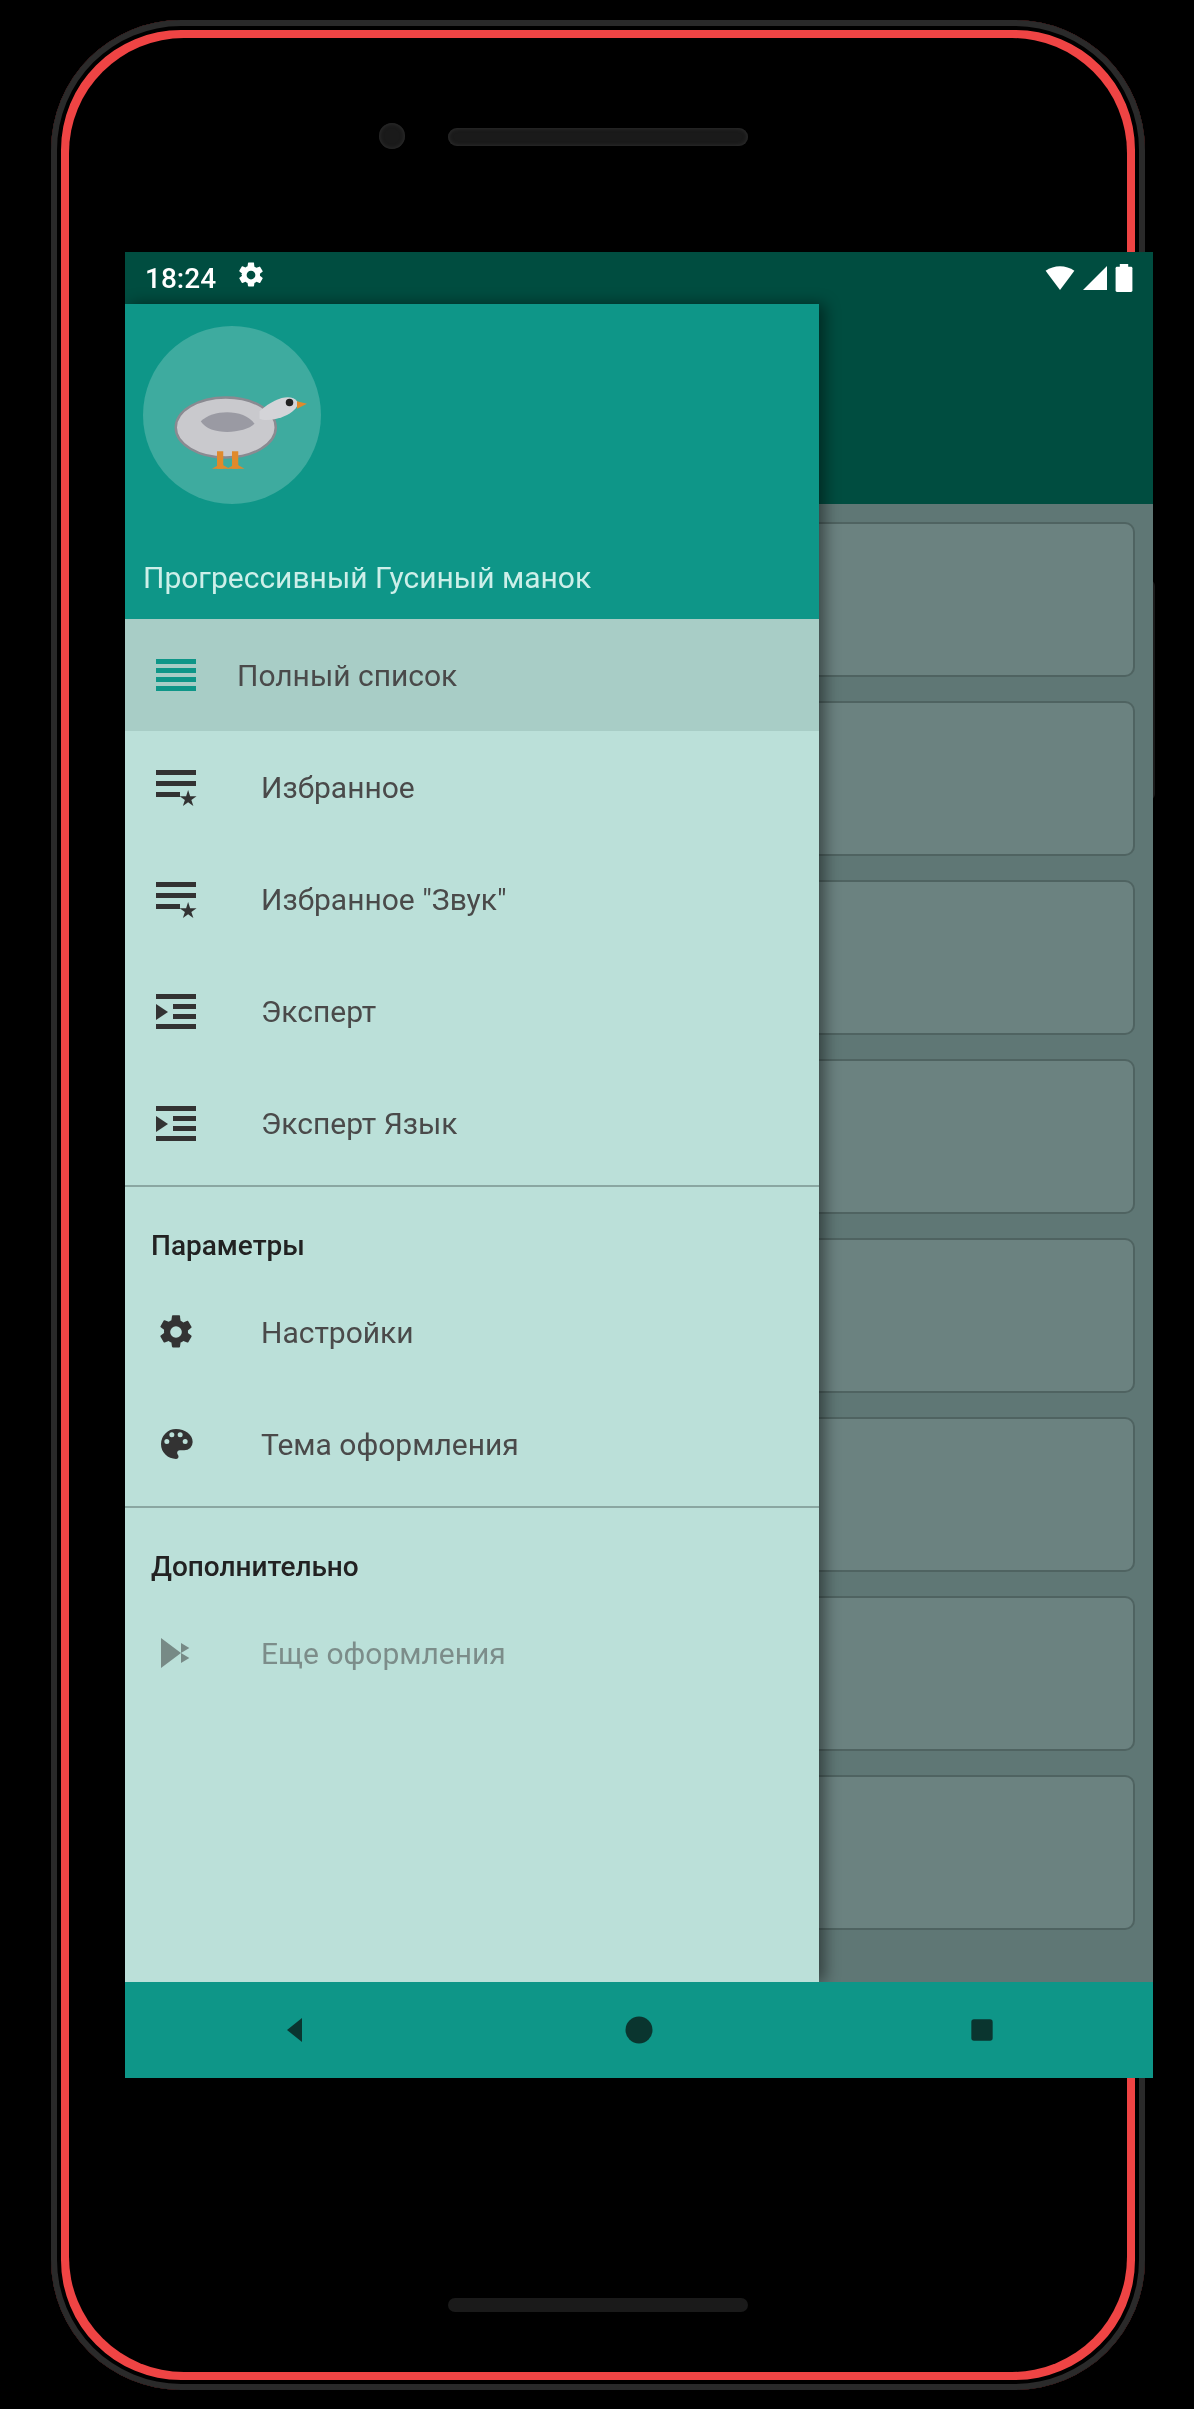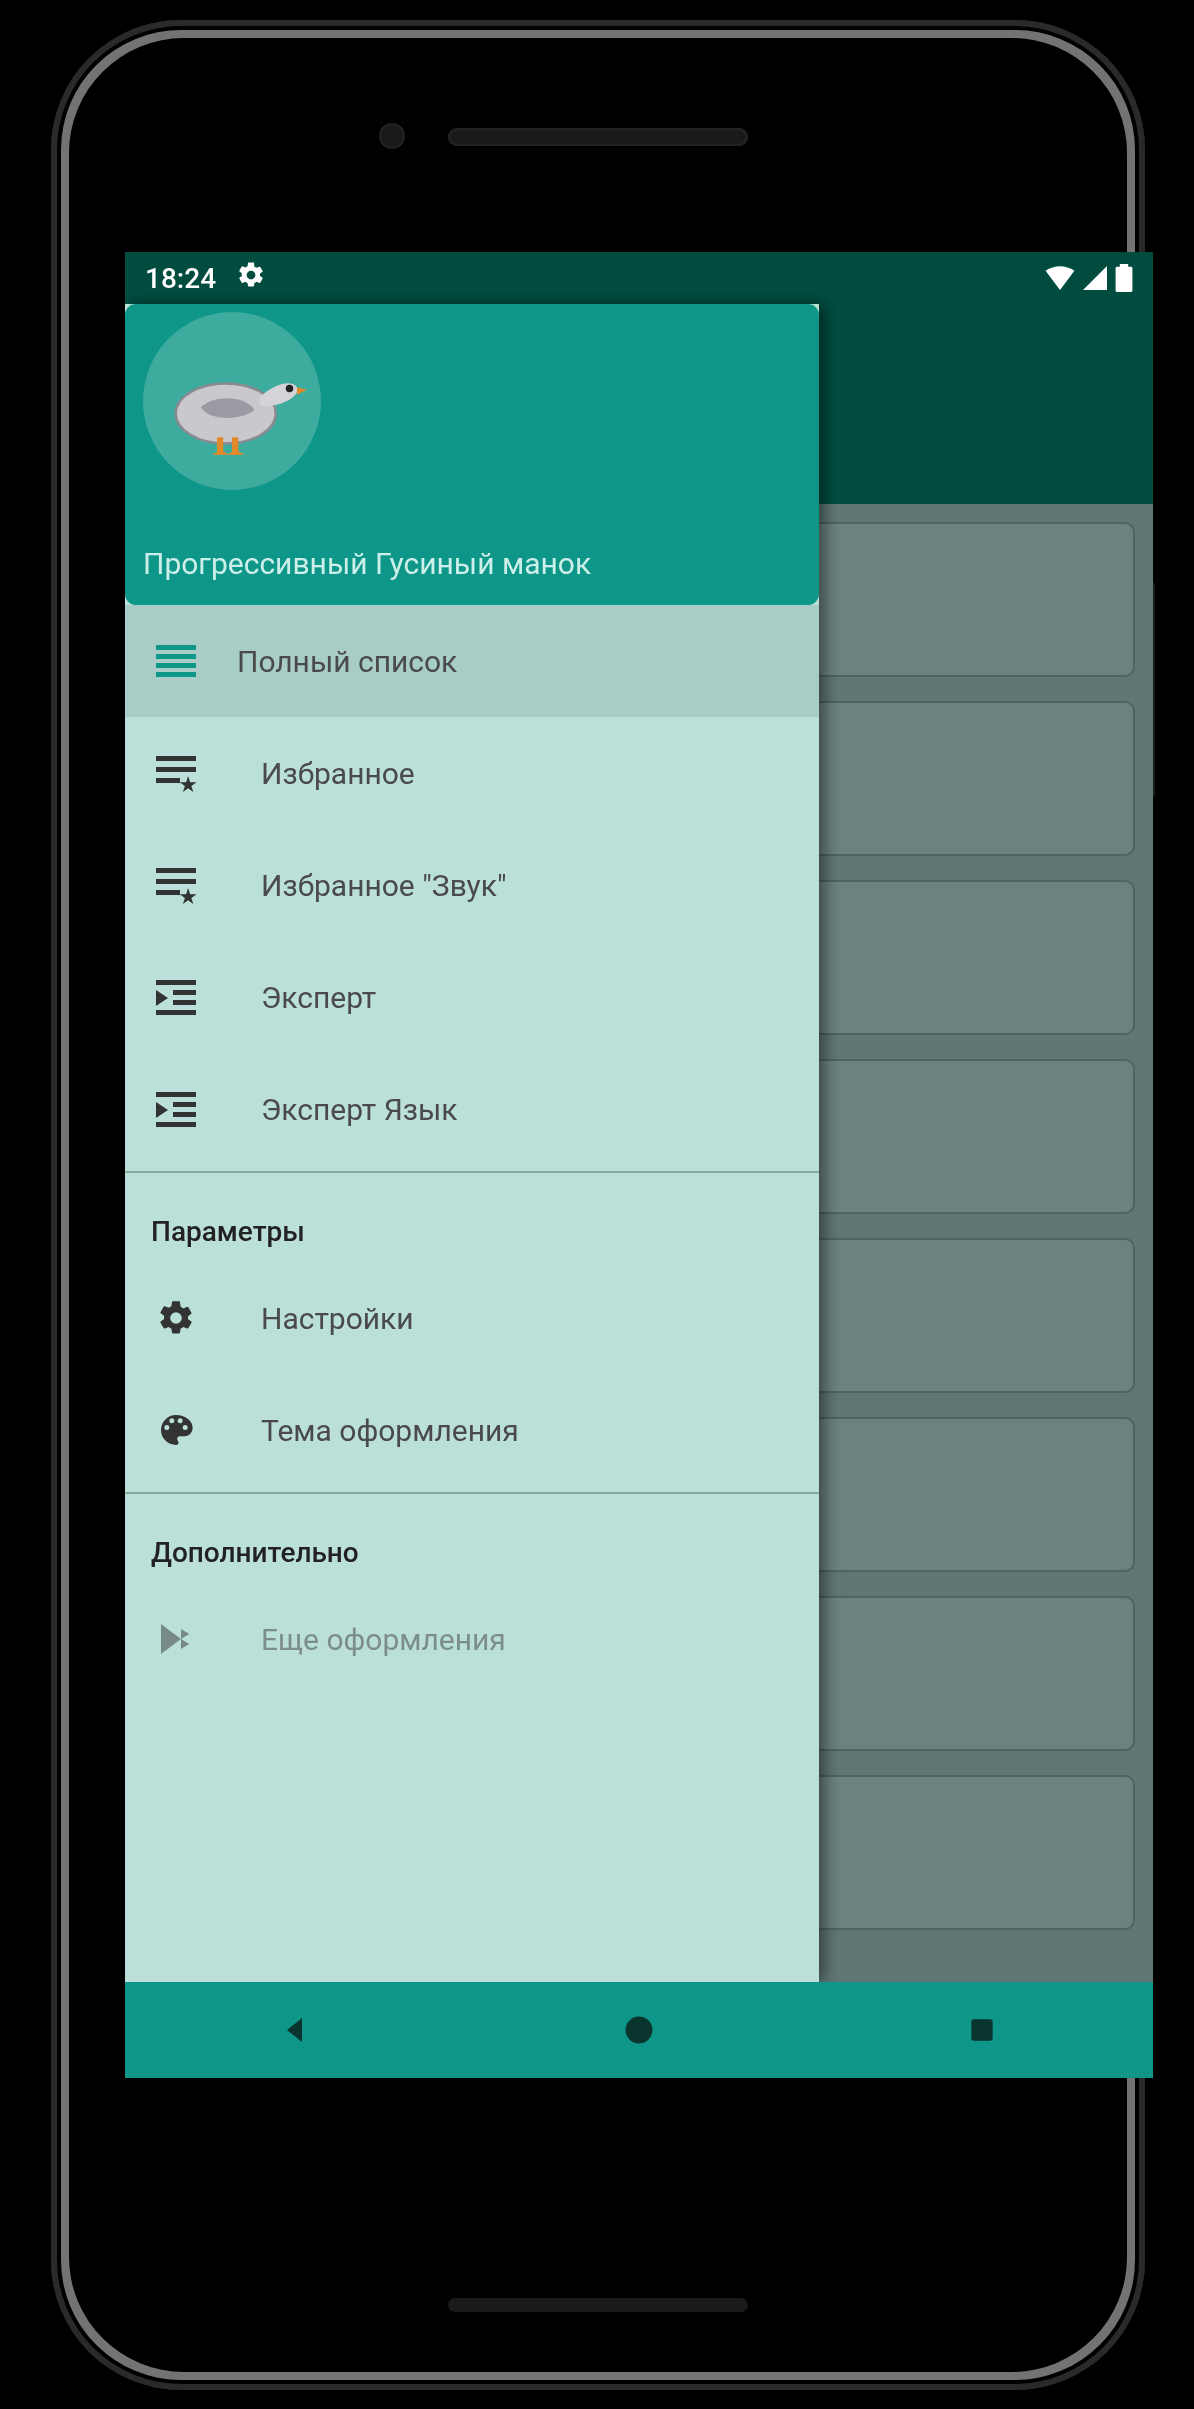--- a/index.html
+++ b/index.html
@@ -12,21 +12,21 @@
     overflow: hidden;
   }
 
   
   .phone-frame {
     position: absolute;
     left: 51px;
     top: 20px;
     width: 1094px;
     height: 2370px;
-    background: #737373;
+    background: #ef4444;
     border-radius: 130px;
     box-shadow: inset 0 0 0 6px #2a2a2a, inset 0 0 0 10px #000;
   }
   .phone-inner {
     position: absolute;
     left: 18px; top: 18px; right: 18px; bottom: 18px;
     background: #000;
     border-radius: 115px;
   }
   .side-button {
@@ -132,22 +132,21 @@
     width:694px;
     bottom:96px;
     background:#bbe0d9;
     box-shadow: 6px 0 14px rgba(0,0,0,0.45);
     display:flex;
     flex-direction:column;
     overflow:hidden;
   }
   .drawer-header {
     background:#0e9688;
-    padding:8px 18px 24px 18px;
-    border-radius:11px;
+    padding:22px 18px 24px 18px;
   }
   .avatar-circle{
     width:178px;height:178px;border-radius:50%;
     background:#3eab9f;
     display:flex;align-items:center;justify-content:center;
     overflow:hidden;
   }
   .avatar-circle svg{width:150px;height:120px;}
   .drawer-title{
     margin-top:56px;

